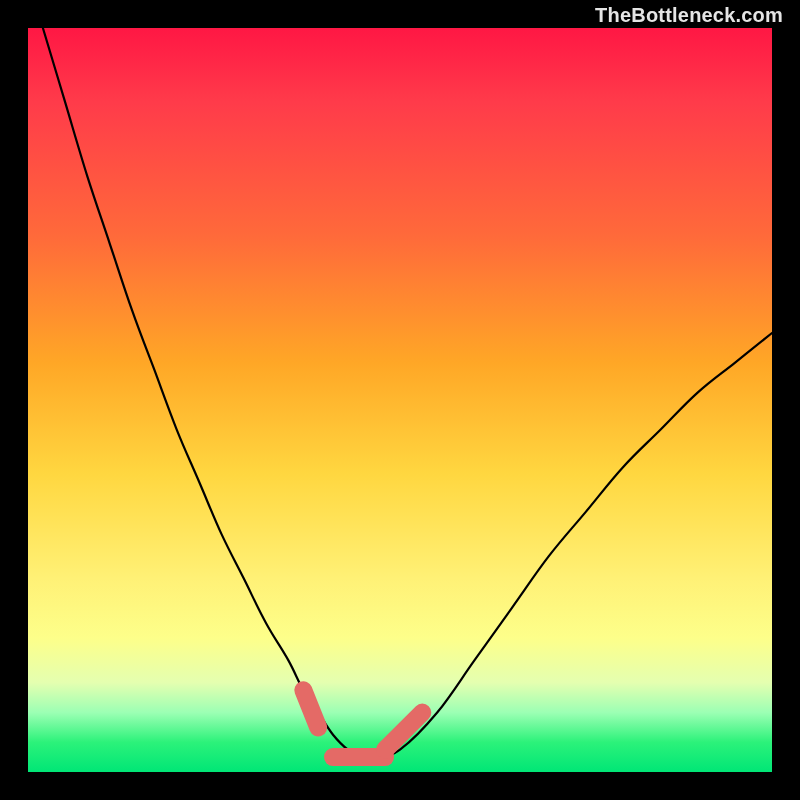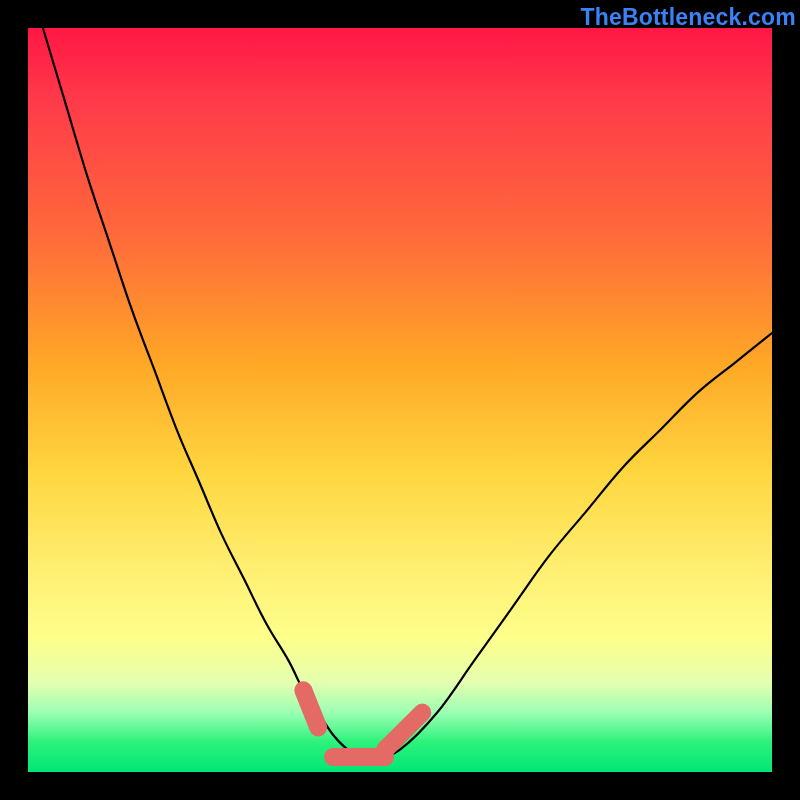--- a/index.html
+++ b/index.html
@@ -28,25 +28,25 @@
       #fdff8a 82%,
       #e4ffb0 88%,
       #9cffb4 92%,
       #2cf27a 96%,
       #00e676 100%
     );
   }
   .watermark {
     position: absolute;
     top: 4px;
-    right: 4px;
+    right: 17px;
     font-family: Arial, Helvetica, sans-serif;
-    font-size: 23px;
+    font-size: 20px;
     font-weight: 600;
-    color: #3b82f6;
+    color: #e5e5e5;
     letter-spacing: 0.2px;
     user-select: none;
   }
   svg.curve {
     position: absolute;
     left: 0;
     top: 0;
     width: 744px;
     height: 744px;
     overflow: visible;

